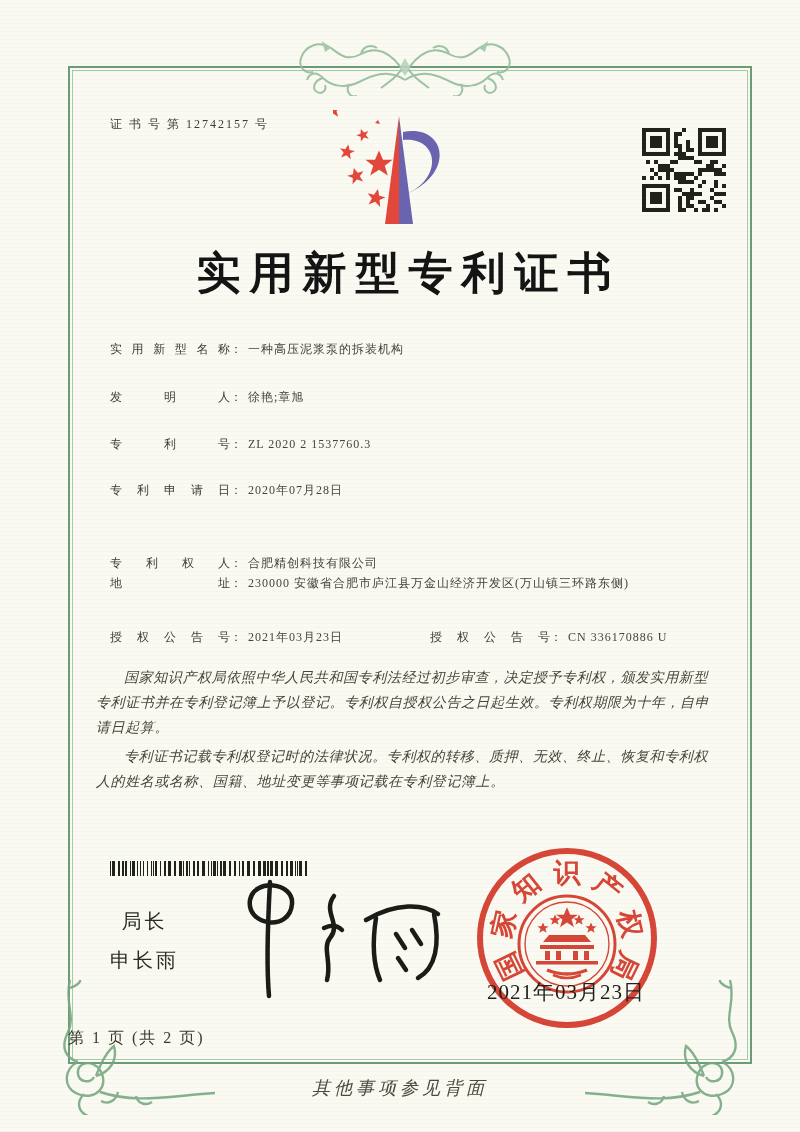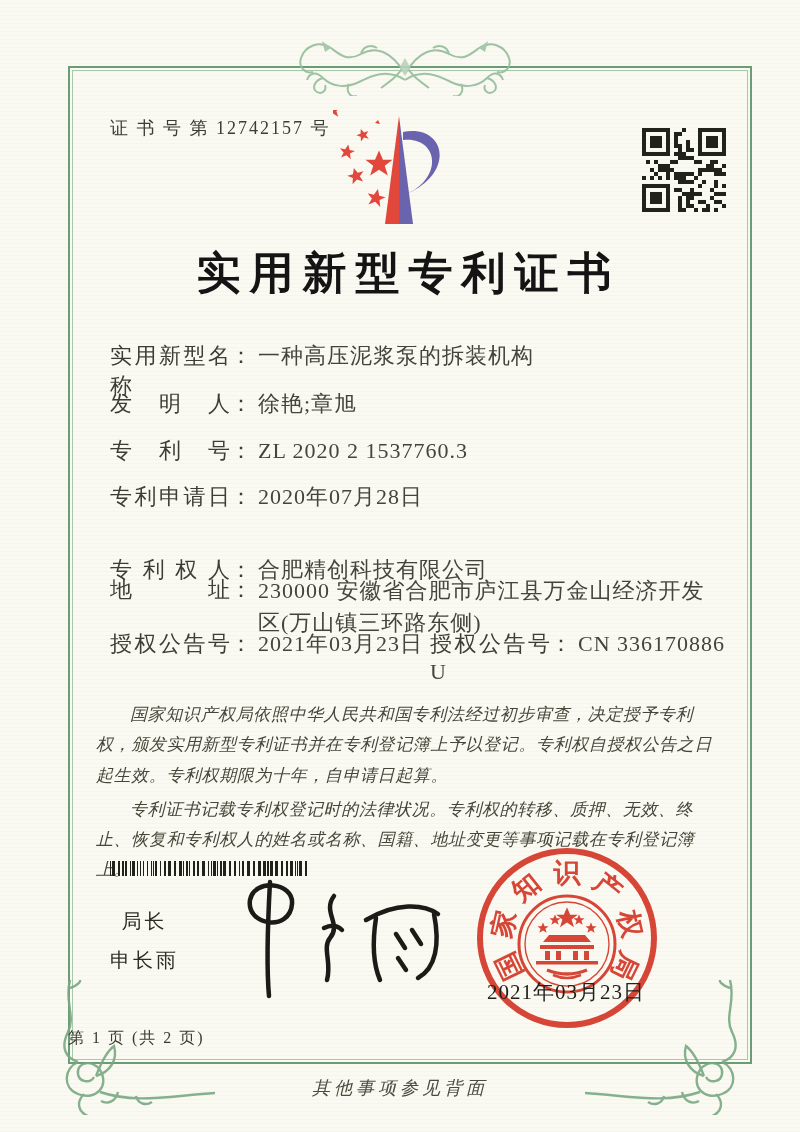--- a/index.html
+++ b/index.html
@@ -5,35 +5,35 @@
   html,body{margin:0;padding:0;background:#e8e8e4;}
   .paper{
     position:relative;width:800px;height:1132px;margin:0 auto;overflow:hidden;
     background:#fbfaf2;
     background-image:repeating-linear-gradient(0deg, rgba(186,202,186,0.10) 0 1px, rgba(0,0,0,0) 1px 4px);
     font-family:"Liberation Serif","DejaVu Serif",serif;
     color:#35352f;
   }
   .frame{position:absolute;left:68px;top:66px;width:680px;height:994px;border:2px solid #6a9c76;}
   .frame-inner{position:absolute;left:2px;top:2px;right:2px;bottom:2px;border:1px solid #a8c8ad;}
-  .cert-no{position:absolute;left:110px;top:116px;font-size:18px;letter-spacing:2px;color:#3c3c34;}
+  .cert-no{position:absolute;left:110px;top:116px;font-size:12px;letter-spacing:2px;color:#3c3c34;}
   .logo{position:absolute;left:333px;top:110px;width:138px;height:120px;}
   .qr{position:absolute;left:642px;top:128px;width:84px;height:84px;}
   .title{position:absolute;left:0;top:244px;width:793px;text-align:center;
          font-size:44px;font-weight:700;letter-spacing:9px;color:#141414;padding-left:12px;}
-  .field-row{position:absolute;left:110px;width:620px;font-size:22px;color:#3d3d35;}
+  .field-row{position:absolute;left:110px;width:620px;font-size:12px;color:#3d3d35;}
   .flabel{color:#3d3d35;}
   .jl{display:inline-block;width:120px;text-align:justify;text-align-last:justify;vertical-align:top;}
   .colon{display:inline-block;margin-right:6px;}
   .fvalue{letter-spacing:1px;color:#44443c;}
   .fvalue.wrapval{display:inline-block;width:468px;vertical-align:top;line-height:1.45;}
   .fgroup2{position:absolute;left:320px;top:0;}
   .paras{position:absolute;left:96px;top:666px;width:620px;
-         font-family:Liberation Mono, monospace;font-style:italic;
-         font-size:17px;line-height:1.78;letter-spacing:0.6px;color:#454538;margin-top:35px;}
+         font-family:Liberation Serif, serif;font-style:italic;
+         font-size:14px;line-height:1.78;letter-spacing:0.6px;color:#454538;}
   .paras p{margin:0 0 4px 0;text-indent:2em;}
   .barcode{position:absolute;left:110px;top:861px;width:198px;height:15px;}
   .officer{position:absolute;left:110px;top:908px;font-size:20px;letter-spacing:3px;color:#2d2d28;text-align:center;}
   .officer div{margin-bottom:12px;}
   .signature{position:absolute;left:238px;top:868px;width:205px;height:135px;}
   .seal{position:absolute;left:474px;top:845px;width:186px;height:186px;mix-blend-mode:multiply;opacity:.93;}
   .seal svg{position:absolute;left:0;top:0;}
   .seal-arc{position:absolute;left:0;top:0;width:186px;height:186px;font-weight:700;
             font-size:27px;color:#d83a2c;font-family:"Liberation Serif",serif;}
   .seal-arc span{position:absolute;}

